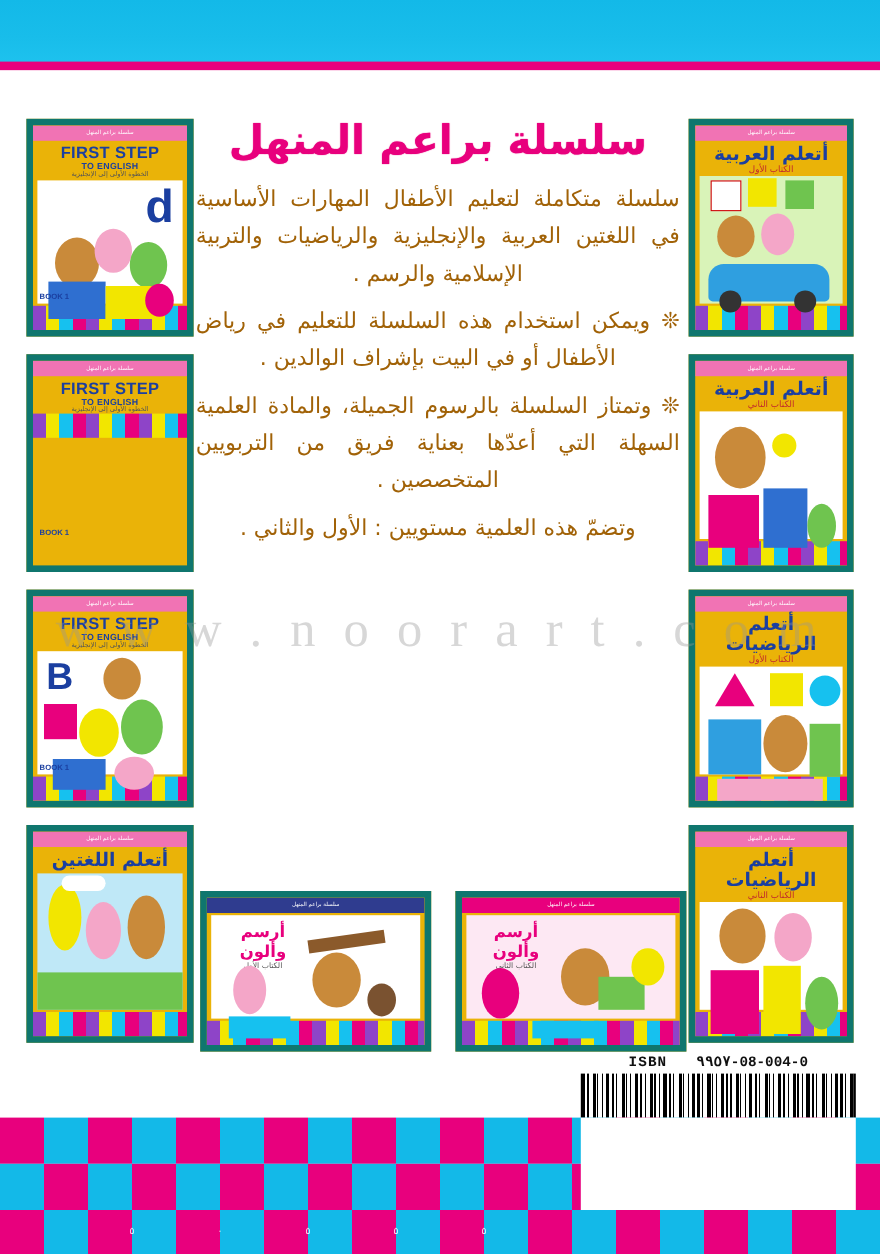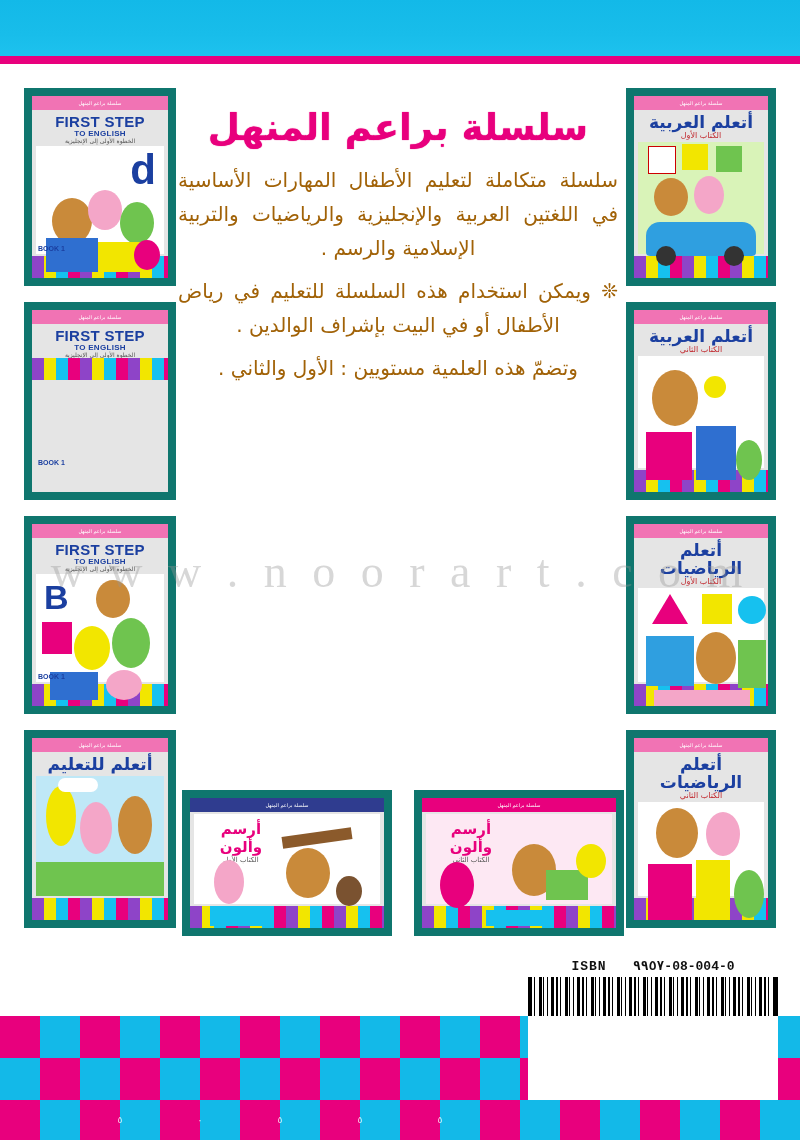--- a/index.html
+++ b/index.html
@@ -35,23 +35,24 @@
     position: absolute;
     left: 0; top: 64px;
     width: 800px; height: 950px;
     background: #ffffff;
   }
 
   
   .book {
     position: absolute;
     box-sizing: border-box;
-    border: 8px solid #0f766e;
-    background: #e5e5e5;
+    border: 6px solid #0f766e;
+    background: #eab308;
     overflow: hidden;
+    margin-top: 20px;
   }
   .book-inner {
     position: absolute;
     inset: 0;
     display: flex;
     flex-direction: column;
   }
   .bk-head {
     height: 14px;
     background: #f173b4;
@@ -330,21 +331,21 @@
       <div class="bk-foot"></div>
     </div>
   </div>
 
   <div class="book" style="left:24px; top:730px; width:152px; height:198px;">
     <div class="book-inner">
       <div class="bk-head">
         <span>سلسلة براعم المنهل</span>
       </div>
       <div class="bk-title">
-        <span class="ar1">أتعلم للتعليم</span>
+        <span class="ar1">أتعلم اللغتين</span>
       </div>
       <div class="bk-art" style="background:#bfe8f7;">
         <div class="rectblob" style="left:0; bottom:0; width:100%; height:34px; background:#6fc44f;"></div>
         <div class="blob" style="left:10px; top:10px; width:30px; height:60px; background:#f2e600;"></div>
         <div class="blob" style="left:44px; top:26px; width:32px; height:52px; background:#f4a6c8;"></div>
         <div class="blob" style="left:82px; top:20px; width:34px; height:58px; background:#c98a3a;"></div>
         <div class="rectblob" style="left:22px; top:2px; width:40px; height:14px; background:#ffffff; border-radius:8px;"></div>
       </div>
       <div class="bk-foot"></div>
     </div>
@@ -472,20 +473,21 @@
         <div class="rectblob" style="left:60px; top:96px; width:60px; height:16px; background:#16c1ef;"></div>
       </div>
       <div class="bk-foot"></div>
     </div>
   </div>
 
   <div class="center-col">
     <div class="series-title">سلسلة براعم المنهل</div>
     <p class="para">سلسلة متكاملة لتعليم الأطفال المهارات الأساسية في اللغتين العربية والإنجليزية والرياضيات والتربية الإسلامية والرسم .</p>
     <p class="para">❊ ويمكن استخدام هذه السلسلة للتعليم في رياض الأطفال أو في البيت بإشراف الوالدين .</p>
+    <p class="para">❊ وتمتاز السلسلة بالرسوم الجميلة، والمادة العلمية السهلة التي أعدّها بعناية فريق من التربويين المتخصصين .</p>
     <p class="para">وتضمّ هذه العلمية مستويين : الأول والثاني .</p>
   </div>
 
   <div class="watermark">w w w . n o o r a r t . c o m</div>
 
   <div class="isbn-wrap">
     <div class="isbn-line">
       <span>ISBN</span>
       &nbsp;
       <span>٩٩٥٧-08-004-0</span>

